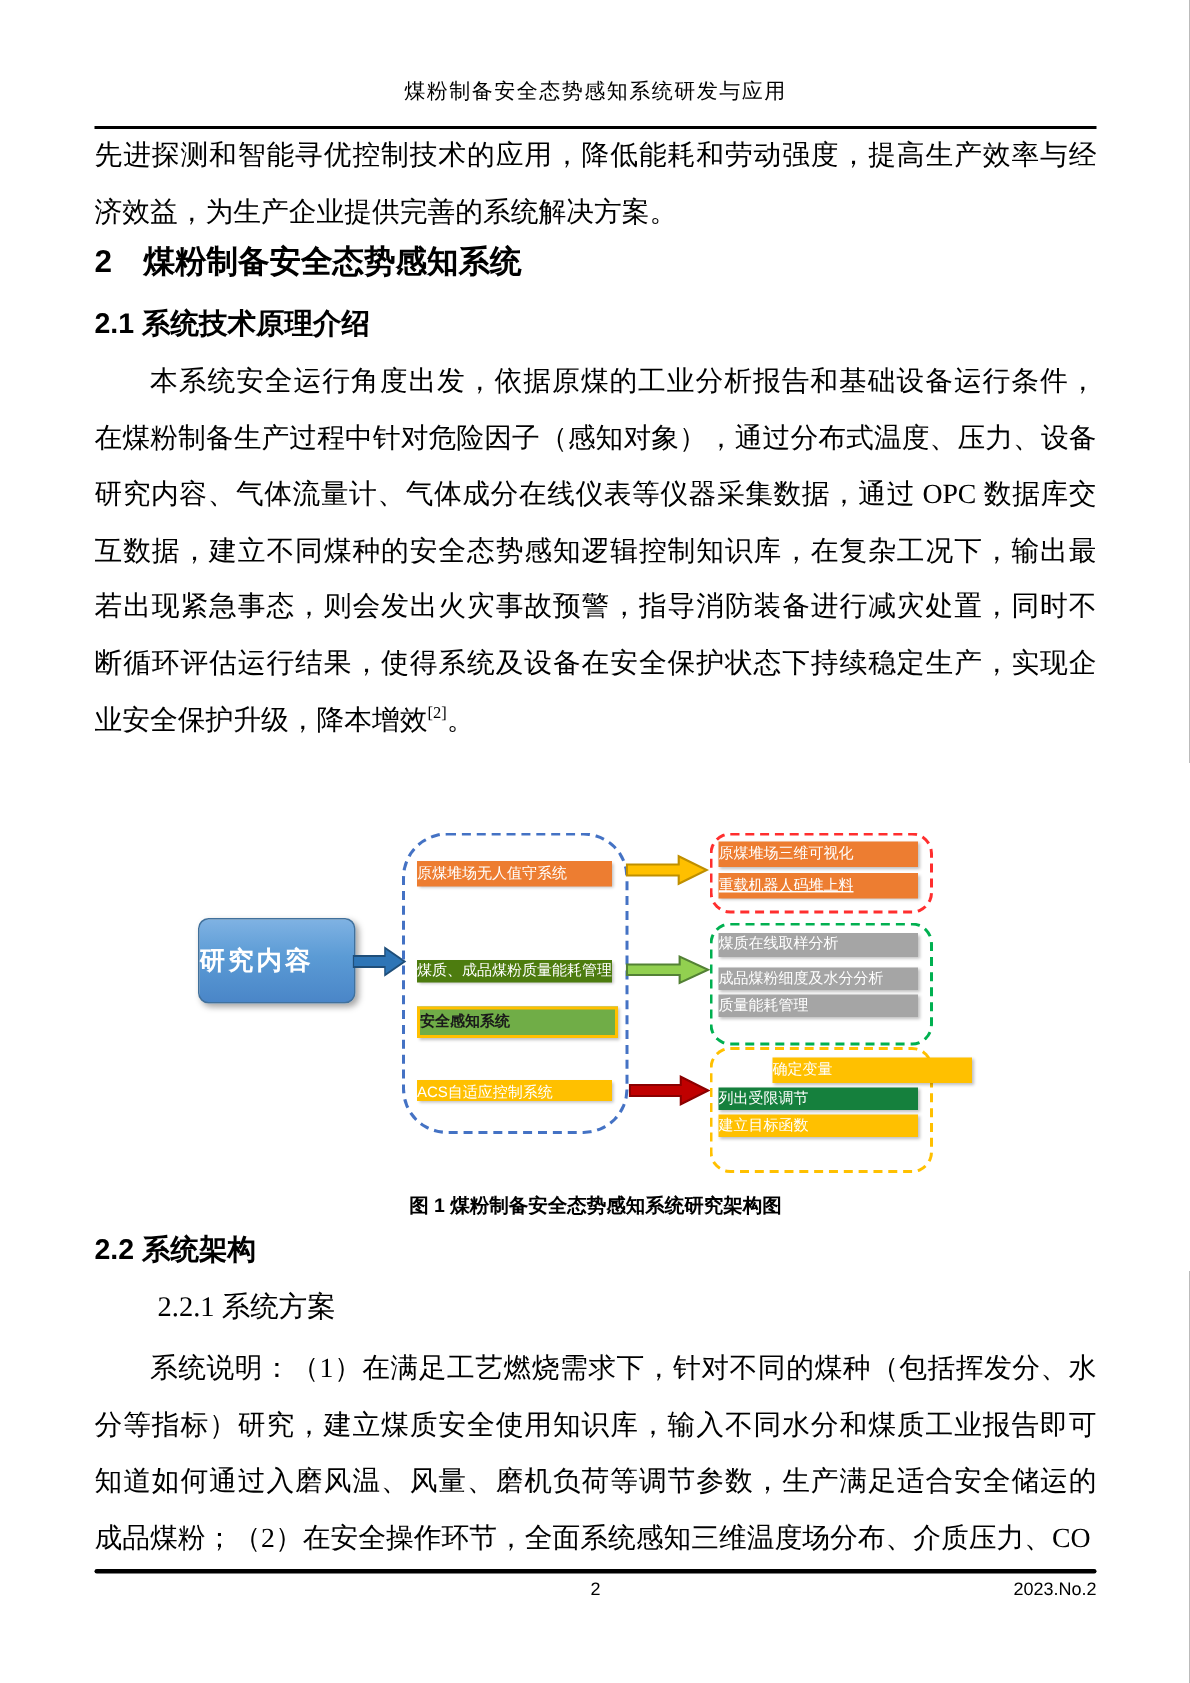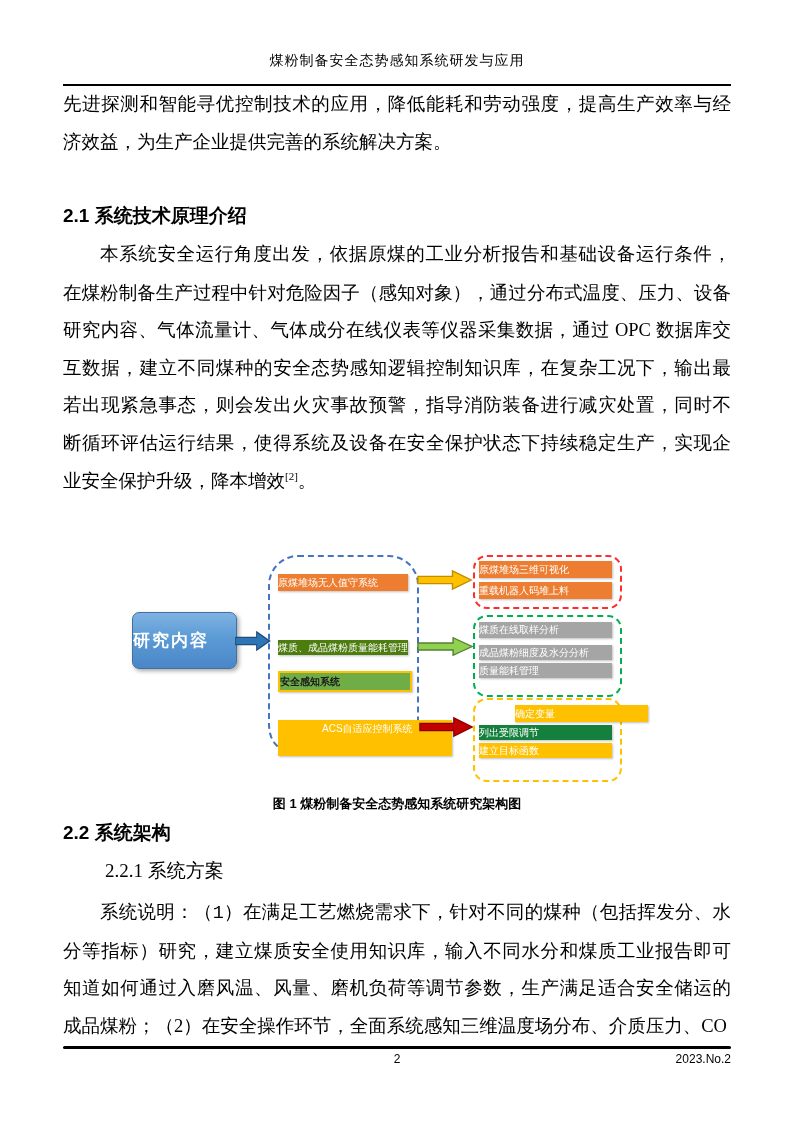--- a/index.html
+++ b/index.html
@@ -14,21 +14,21 @@
     text-align:center; font-size:14px; letter-spacing:1px;
   }
   .header-rule{
     position:absolute; top:84px; left:63px; width:668px; height:0;
     border-top:2px solid #000;
   }
   
   .para{ position:absolute; left:63px; width:668px; font-size:18.5px; }
   .pline{ line-height:37.6px; height:37.6px; text-align:justify; text-align-last:justify; white-space:nowrap; overflow:visible;}
   .pline.last{ text-align-last:left; }
-  .pline.indent{ text-indent:2em;font-family:Liberation Mono, monospace; }
+  .pline.indent{ text-indent:2em; }
   .p1{ top:86px; }
   .p2{ top:237px; }
   .p3{ top:895px; }
   sup.ref{ font-size:11px; vertical-align:super; line-height:0; }
   .h1{
     position:absolute; top:160px; left:63px; width:668px; margin:0;
     font-family:"Liberation Sans","DejaVu Sans",sans-serif;
     font-size:21px; font-weight:bold;
   }
   .h2{
@@ -60,24 +60,24 @@
   .dashed{ position:absolute; border-style:dashed; border-width:2px; background:transparent; box-shadow:none;}
   .dash-blue{ left:138px; top:10px; width:147px; height:197px; border-color:#4472c4; border-radius:30px; }
   .dash-red{ left:343px; top:10px; width:145px; height:50px; border-color:#ff2e2e; border-radius:14px; }
   .dash-green{ left:343px; top:70px; width:145px; height:78px; border-color:#00b050; border-radius:14px; }
   .dash-gold{ left:343px; top:153px; width:145px; height:80px; border-color:#ffc000; border-radius:14px; }
   .mid{ left:148px; width:130px; font-size:10px; }
   .mid.m-orange{ top:29px; height:17px; line-height:17px; background:#ed7d31; }
   .mid.m-gray{ top:95px; height:15px; line-height:15px; background:#4d7c0f; }
   .mid.m-green{ top:126px; height:17px; line-height:17px; background:#70ad47;
                 border:2px solid #ffc000; color:#1a1a1a; font-weight:bold; }
-  .mid.m-gold{ top:175px; height:36px; line-height:18px; background:#ffc000;padding-left:44px; }
+  .mid.m-gold{ top:175px; height:14px; line-height:18px; background:#ffc000; }
   .rgt{ left:349px; width:133px; font-size:10px; }
   .rgt.o1{ top:16px; height:17px; line-height:17px; background:#ed7d31; }
-  .rgt.o2{ top:37px; height:17px; line-height:17px; background:#ed7d31; }
+  .rgt.o2{ top:37px; height:17px; line-height:17px; background:#ed7d31;text-decoration:underline; }
   .rgt.g1{ top:77px; height:16px; line-height:16px; background:#a5a5a5; }
   .rgt.g2{ top:100px; height:15px; line-height:15px; background:#a5a5a5; }
   .rgt.g3{ top:118px; height:15px; line-height:15px; background:#a5a5a5; }
   .rgt.y1{ top:160px; height:17px; line-height:17px; background:#ffc000;margin-left:36px; }
   .rgt.y2{ top:180px; height:15px; line-height:15px; background:#15803d; }
   .rgt.y3{ top:198px; height:15px; line-height:15px; background:#ffc000; }
   .arrow{ position:absolute; }
   .arr-blue{ left:105px; top:85px; width:36px; height:22px; }
   .arr-yellow{ left:287px; top:24px; width:56px; height:22px; }
   .arr-green{ left:287px; top:91px; width:57px; height:21px; }
@@ -108,20 +108,21 @@
 <div class="page">
 
   <div class="header-title">煤粉制备安全态势感知系统研发与应用</div>
   <div class="header-rule"></div>
 
   <div class="para p1">
     <div class="pline">先进探测和智能寻优控制技术的应用，降低能耗和劳动强度，提高生产效率与经</div>
     <div class="pline last">济效益，为生产企业提供完善的系统解决方案。</div>
   </div>
 
+  <h1 class="h1">2　煤粉制备安全态势感知系统</h1>
   <h2 class="h2 h2-1">2.1 系统技术原理介绍</h2>
 
   <div class="para p2">
     <div class="pline indent">本系统安全运行角度出发，依据原煤的工业分析报告和基础设备运行条件，</div>
     <div class="pline">在煤粉制备生产过程中针对危险因子（感知对象），通过分布式温度、压力、设备</div>
     <div class="pline">研究内容、气体流量计、气体成分在线仪表等仪器采集数据，通过 OPC 数据库交</div>
     <div class="pline">互数据，建立不同煤种的安全态势感知逻辑控制知识库，在复杂工况下，输出最</div>
     <div class="pline">若出现紧急事态，则会发出火灾事故预警，指导消防装备进行减灾处置，同时不</div>
     <div class="pline">断循环评估运行结果，使得系统及设备在安全保护状态下持续稳定生产，实现企</div>
     <div class="pline last"><span>业安全保护升级，降本增效</span><sup class="ref">[2]</sup><span>。</span></div>

